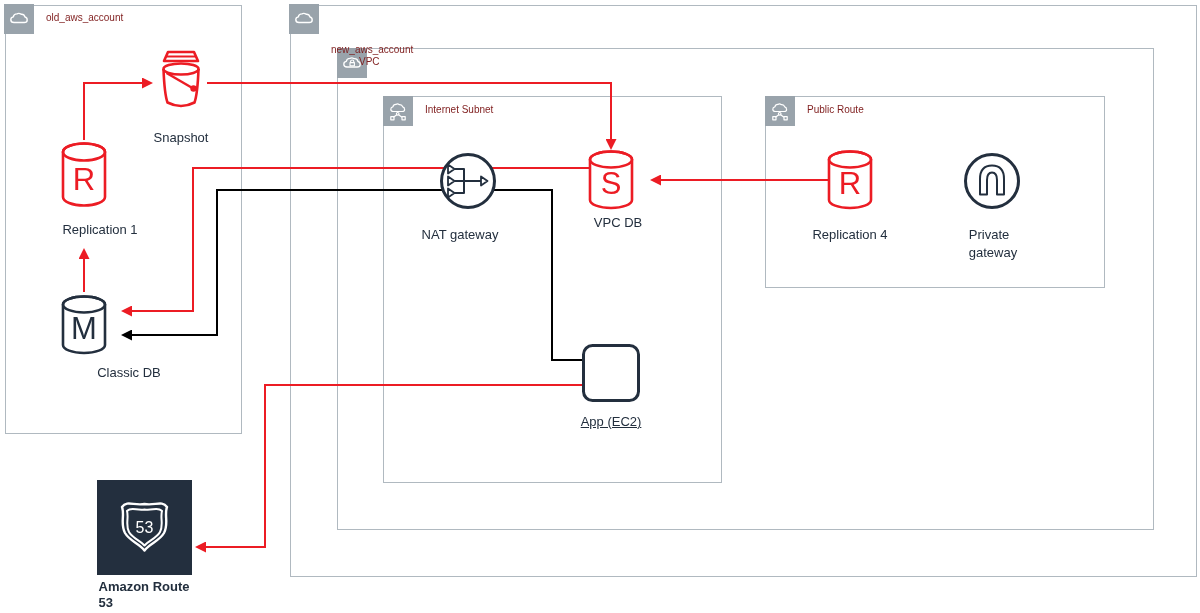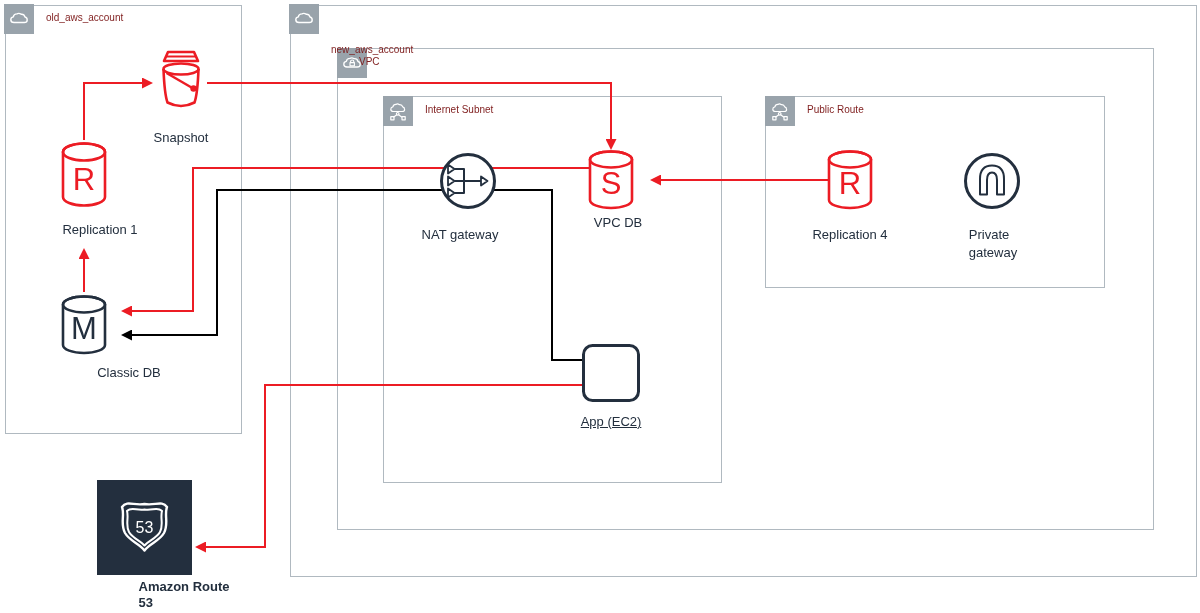--- a/index.html
+++ b/index.html
@@ -14,21 +14,21 @@
   }
   .group-title {
     position:absolute; font-size:10px; color:#7f1d1d; white-space:nowrap; z-index:2;
   }
   .lines { position:absolute; left:0; top:0; z-index:3; }
   .node-svg { position:absolute; z-index:4; }
   .node-label {
     position:absolute; font-size:13px; color:#232f3e; white-space:nowrap;
     transform:translateX(-50%); text-align:left; z-index:5; line-height:18px;
   }
-  .node-label.bold { font-weight:bold; line-height:16px;margin-left:40px; }
+  .node-label.bold { font-weight:bold; line-height:16px; }
 </style>
 </head>
 <body>
 
 <div class="canvas">
 
   <div class="group" style="left:5px; top:5px; width:235px; height:427px;"></div>
   <div class="group" style="left:290px; top:5px; width:905px; height:570px;"></div>
   <div class="group" style="left:337px; top:48px; width:815px; height:480px;"></div>
   <div class="group" style="left:383px; top:96px; width:337px; height:385px;"></div>

